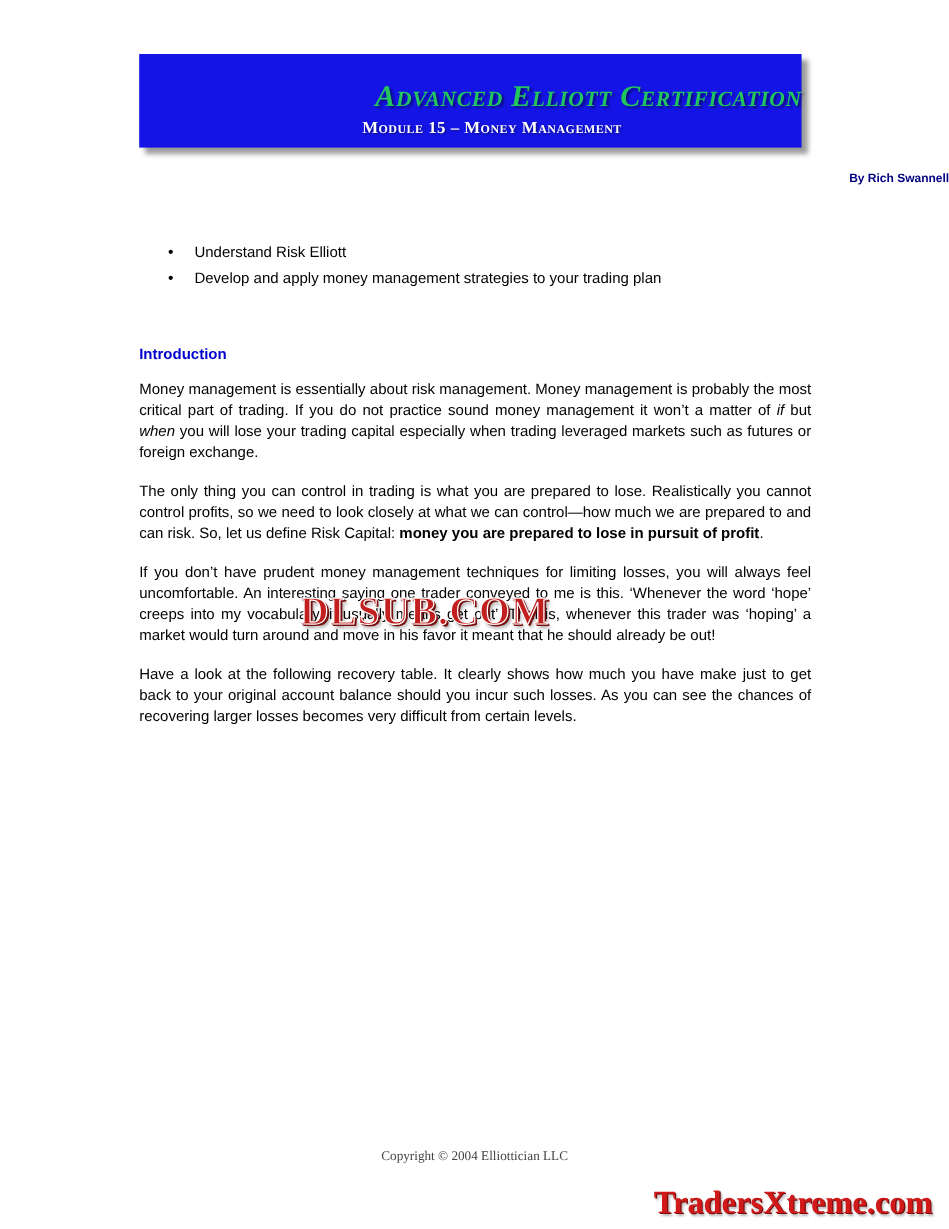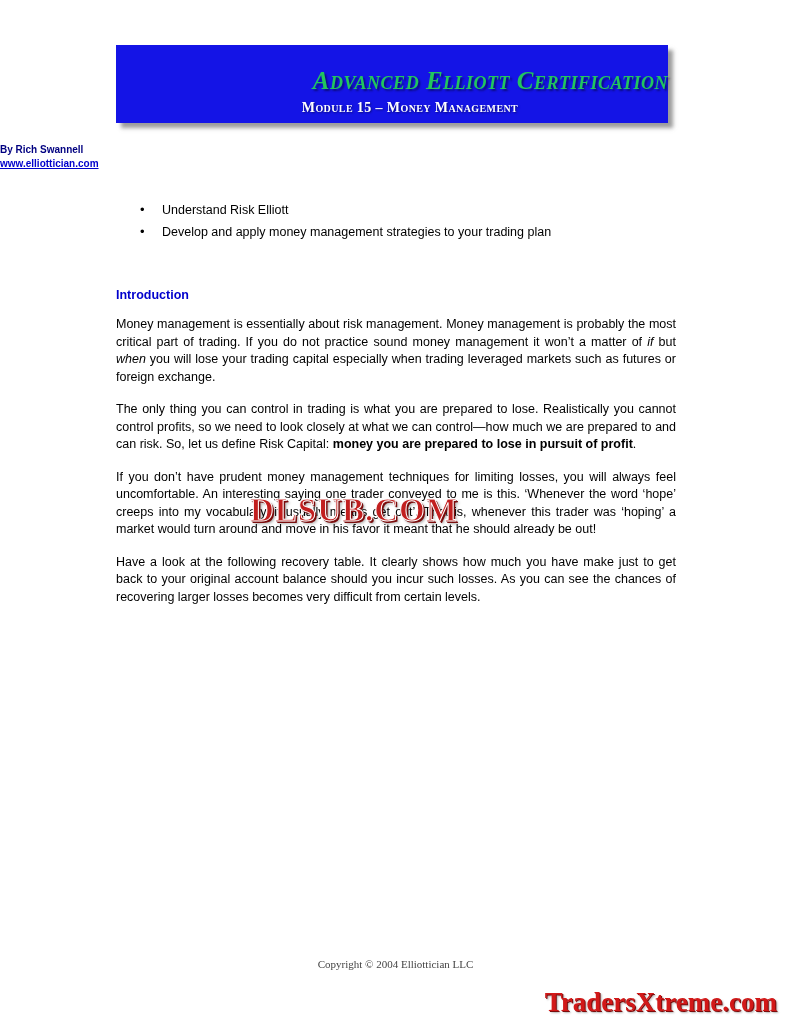--- a/index.html
+++ b/index.html
@@ -94,21 +94,21 @@
     padding-left: 36px;
   }
   
   .sc { font-variant: small-caps; }
 
   .byline {
     position: absolute;
     left: 0;
     top: 144px;
     width: 791px;
-    text-align: left;
+    text-align: right;
     font-size: 10px;
     color: #000080;
     font-weight: bold;
   }
   .byline .site {
     display: block;
     margin-top: 3px;
     color: #0000cc;
     text-decoration: underline;
     font-size: 10px;
@@ -175,21 +175,20 @@
 <div class="page">
 
 
   <div class="title-banner">
     <div class="title-main sc">Advanced Elliott Certification</div>
     <div class="title-sub sc">Module 15 – Money Management</div>
   </div>
 
   <div class="byline">
     <span>By Rich Swannell</span>
-    <a class="site" href="#">www.elliottician.com</a>
   </div>
 
   <div class="content">
 
 
     <ul class="objectives">
       <li>Understand Risk Elliott</li>
       <li>Develop and apply money management strategies to your trading plan</li>
     </ul>
 

